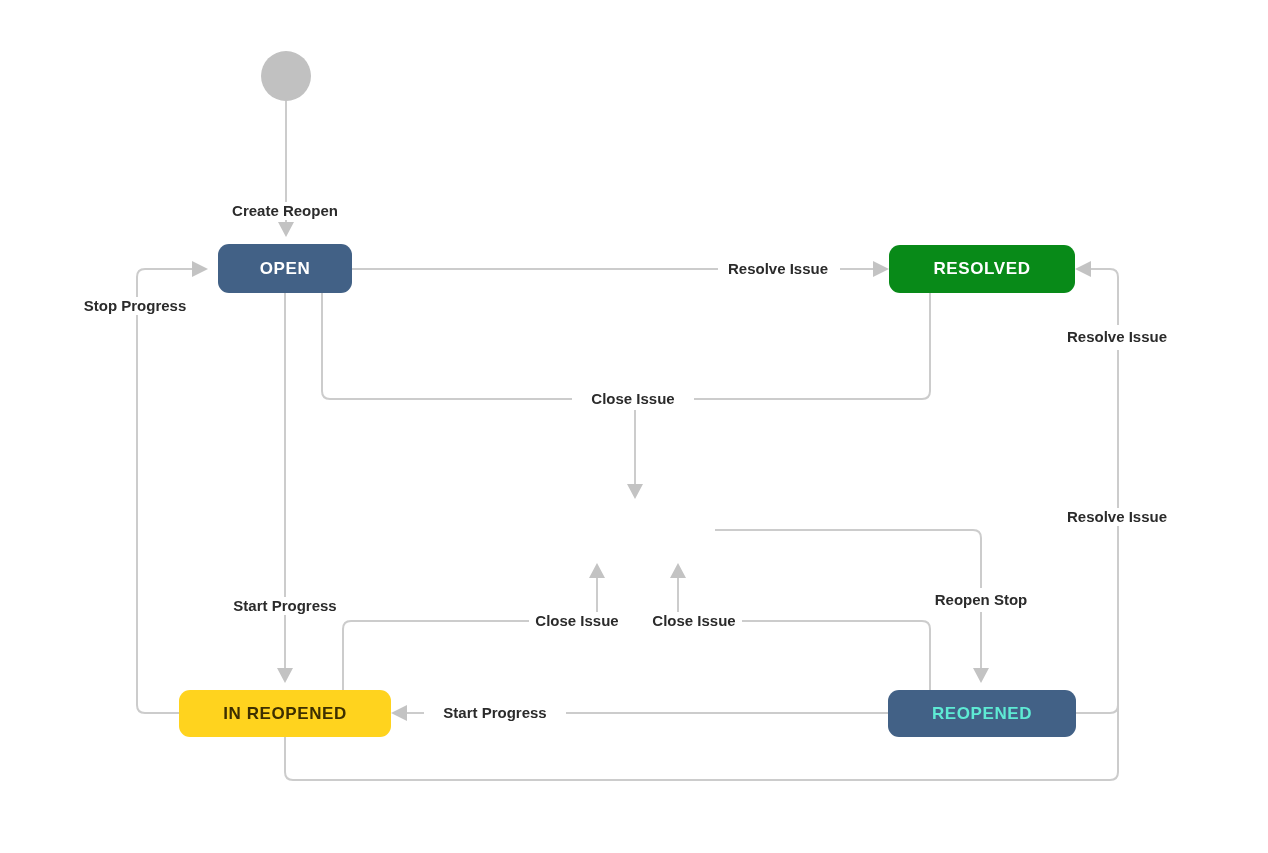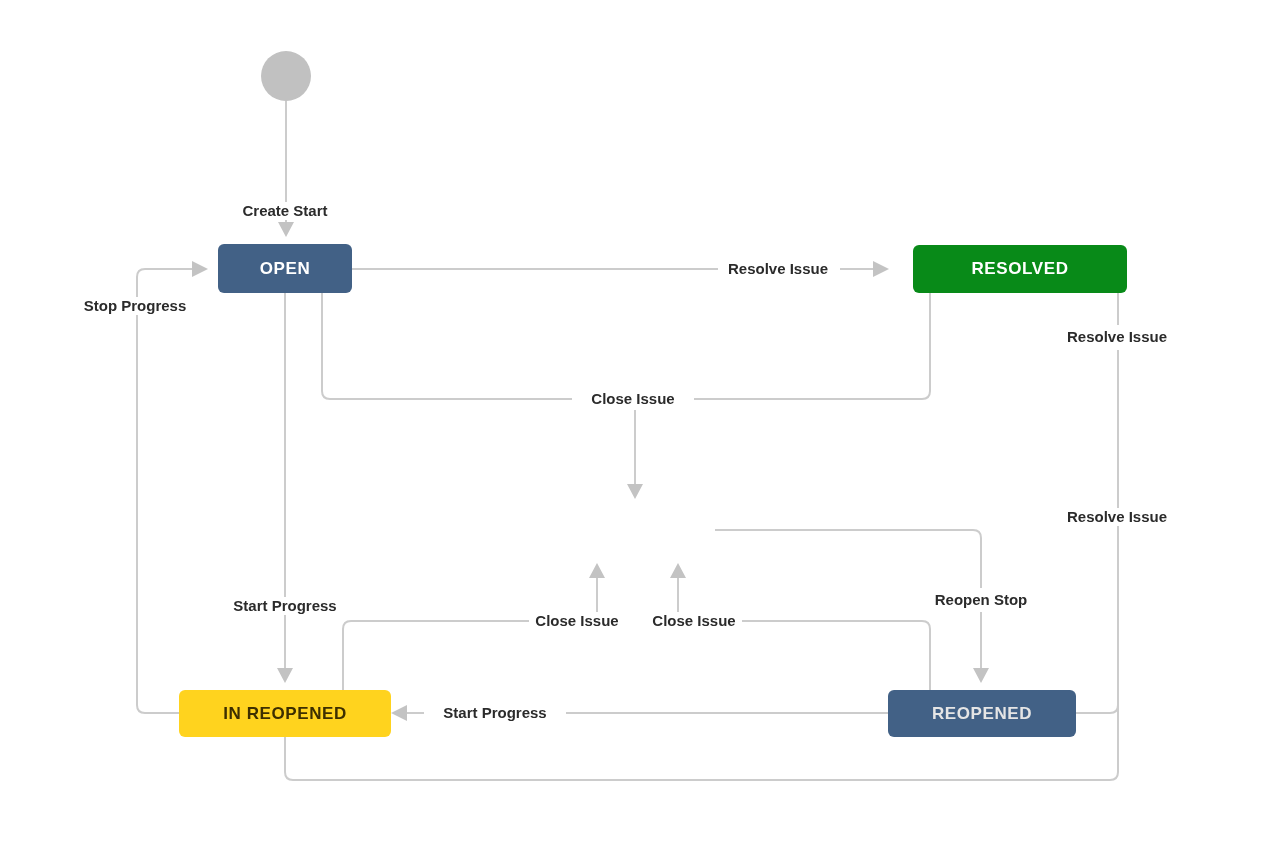--- a/index.html
+++ b/index.html
@@ -37,49 +37,49 @@
   .arrow-head {
     fill: #c3c3c3;
   }
   .start-node {
     fill: #c1c1c1;
   }
   
   .node {
     position: absolute;
     box-sizing: border-box;
-    border-radius: 6px;
+    border-radius: 11px;
     display: flex;
     align-items: center;
     justify-content: center;
     font-size: 17px;
     font-weight: bold;
     letter-spacing: 0.6px;
     white-space: nowrap;
     user-select: none;
   }
   .node-open {
     left: 218px; top: 244px; width: 134px; height: 49px;
     background: #426186; color: #ffffff;
   }
   .node-resolved {
-    left: 889px; top: 245px; width: 214px; height: 48px;
-    background: #088a18; color: #ffffff; margin-left: 24px;
+    left: 889px; top: 245px; width: 186px; height: 48px;
+    background: #088a18; color: #ffffff;
   }
   .node-closed {
     left: 556px; top: 506px; width: 159px; height: 47px;
     background: #088a18; color: #ffffff;
   }
   .node-inprogress {
     left: 179px; top: 690px; width: 212px; height: 47px;
     background: #ffd31e; color: #3d2f00;
   }
   .node-reopened {
     left: 888px; top: 690px; width: 188px; height: 47px;
-    background: #426186; color: #e5e5e5;
+    background: #426186; color: #5eead4;
   }
   
   .edge-label {
     position: absolute;
     font-size: 15px;
     font-weight: bold;
     color: #2b2b2b;
     background: #ffffff;
     padding: 0 6px;
     white-space: nowrap;
@@ -143,21 +143,21 @@
 
   <div class="node node-open">OPEN</div>
 
   <div class="node node-resolved">RESOLVED</div>
 
 
   <div class="node node-inprogress">IN REOPENED</div>
 
   <div class="node node-reopened">REOPENED</div>
 
-  <div class="edge-label lbl-center" style="left:285px; top:211px;">Create Start</div>
+  <div class="edge-label lbl-center" style="left:285px; top:211px;">Create Reopen</div>
 
   <div class="edge-label lbl-center" style="left:135px; top:306px;">Stop Progress</div>
 
   <div class="edge-label lbl-center" style="left:778px; top:269px;">Resolve Issue</div>
 
   <div class="edge-label lbl-center" style="left:1117px; top:337px;">Resolve Issue</div>
 
   <div class="edge-label lbl-center" style="left:1117px; top:517px;">Resolve Issue</div>
 
   <div class="edge-label lbl-center" style="left:633px; top:399px;">Close Issue</div>

